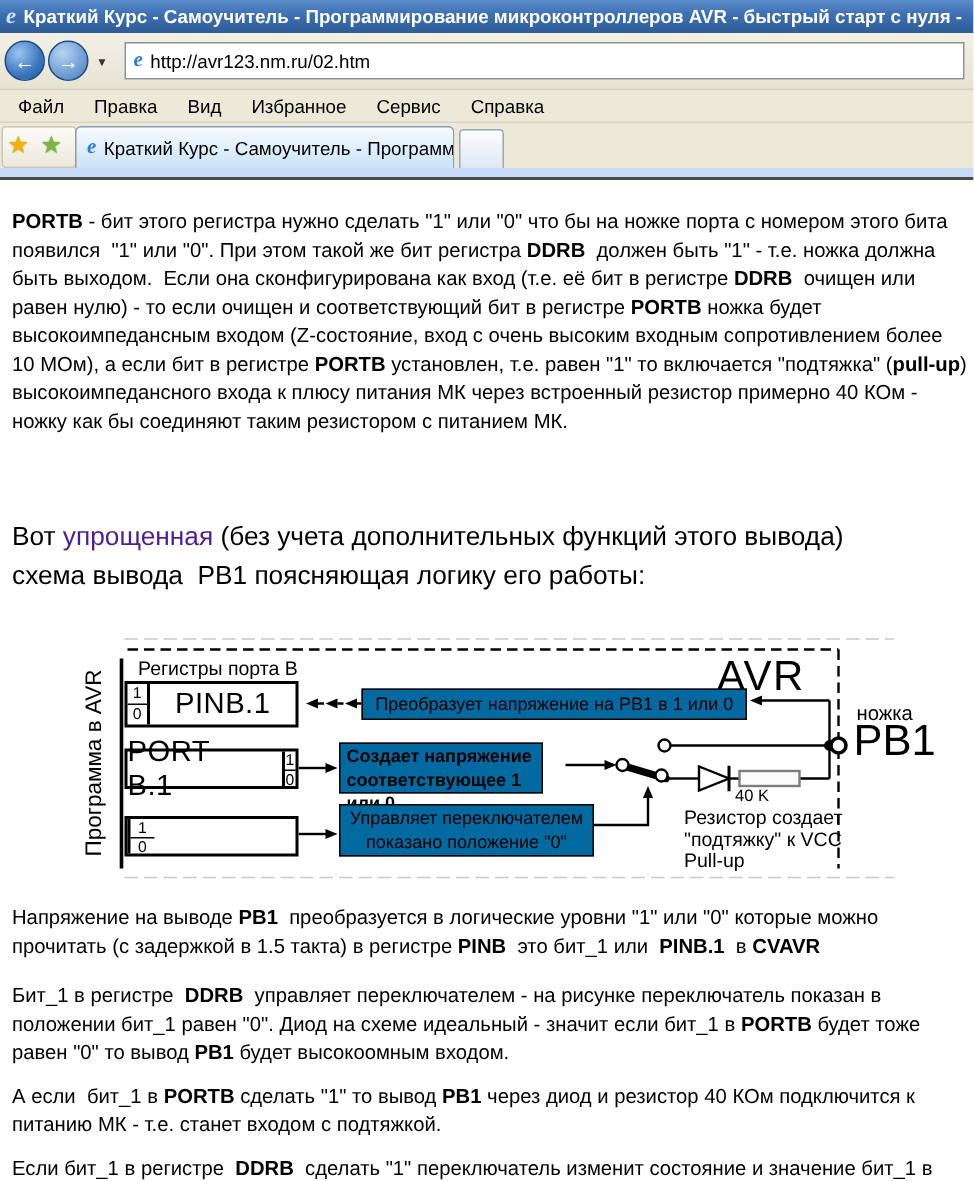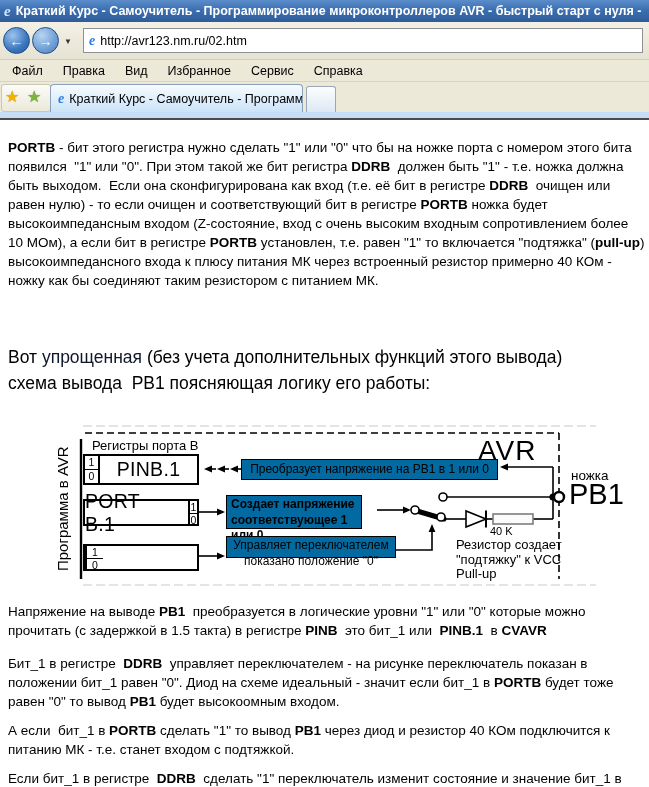--- a/index.html
+++ b/index.html
@@ -99,21 +99,21 @@
     font-size:19.5px; letter-spacing:0.3px; }
   .bitcell { width:18px; display:flex; flex-direction:column; font-size:10.5px; text-align:center; }
   .bitcell.leftcell  { width:15px; border-right:2px solid #000; }
   .bitcell.rightcell { border-left:2px solid #000; }
   .bitcell span { flex:1; line-height:12px; }
   .bitcell .hi { border-bottom:1.5px solid #000; }
   .notebox { border:1.5px solid #000; background:#0369a1; font-size:12px; line-height:15.5px; }
   .pre { white-space:pre-line; }
   .note1 { left:233px; top:37px; width:257px; height:21px; text-align:center; line-height:18px; }
   .note2 { left:218px; top:73px; width:136px; height:34px; padding:1px 4px;font-weight:bold; }
-  .note3 { left:218px; top:114px; width:170px; height:22px; text-align:center; padding:1px 2px; }
+  .note3 { left:218px; top:114px; width:170px; height:35px; text-align:center; padding:1px 2px; }
   .chip-label { left:470px; top:13px; font-size:28px; letter-spacing:1px; }
   .pin-caption { left:563px; top:46px; font-size:13.5px; }
   .pin-name { left:561px; top:56px; font-size:29px; }
   .res-value { left:482px; top:103px; font-size:11px; }
   .pullup-note { left:448px; top:116px; font-size:13px; line-height:14.5px; }
 </style>
 </head>
 <body>
 
 <div class="window">
@@ -156,21 +156,21 @@
     </div>
     <div class="tab-stub"></div>
     <div class="tab-strip"></div>
     <div class="chrome-sep"></div>
   </div>
 
   <div class="content">
 
     <p class="body-p rich" id="p1"><b>PORTB</b><span> - бит этого регистра нужно сделать "1" или "0" что бы на ножке порта с номером этого бита появился  "1" или "0". При этом такой же бит регистра </span><b>DDRB</b><span>  должен быть "1" - т.е. ножка должна быть выходом.  Если она сконфигурирована как вход (т.е. её бит в регистре </span><b>DDRB</b><span>  очищен или равен нулю) - то если очищен и соответствующий бит в регистре </span><b>PORTB</b><span> ножка будет высокоимпедансным входом (Z-состояние, вход с очень высоким входным сопротивлением более 10 МОм), а если бит в регистре </span><b>PORTB</b><span> установлен, т.е. равен "1" то включается "подтяжка" (</span><b>pull-up</b><span>) высокоимпедансного входа к плюсу питания МК через встроенный резистор примерно 40 КОм - ножку как бы соединяют таким резистором с питанием МК.</span></p>
 
-    <div class="heading rich"><span>Вот </span><span style="color: #0f172a;">упрощенная</span><span> (без учета дополнительных функций этого вывода)</span><br><span>схема вывода  PB1 поясняющая логику его работы:</span></div>
+    <div class="heading rich"><span>Вот </span><span style="color: #4c1d95;">упрощенная</span><span> (без учета дополнительных функций этого вывода)</span><br><span>схема вывода  PB1 поясняющая логику его работы:</span></div>
 
     <div class="diagram">
       <svg width="649" height="170">
 
         <line x1="75" y1="4" x2="588" y2="4" stroke="#c9c9c9" stroke-width="1" stroke-dasharray="9,4"></line>
         <line x1="75" y1="163" x2="588" y2="163" stroke="#c9c9c9" stroke-width="1" stroke-dasharray="9,4"></line>
 
         <line x1="77" y1="11" x2="551" y2="11" stroke="#000" stroke-width="1.6" stroke-dasharray="7,4"></line>
         <line x1="551" y1="11" x2="551" y2="157" stroke="#000" stroke-width="1.6" stroke-dasharray="7,4"></line>
 

